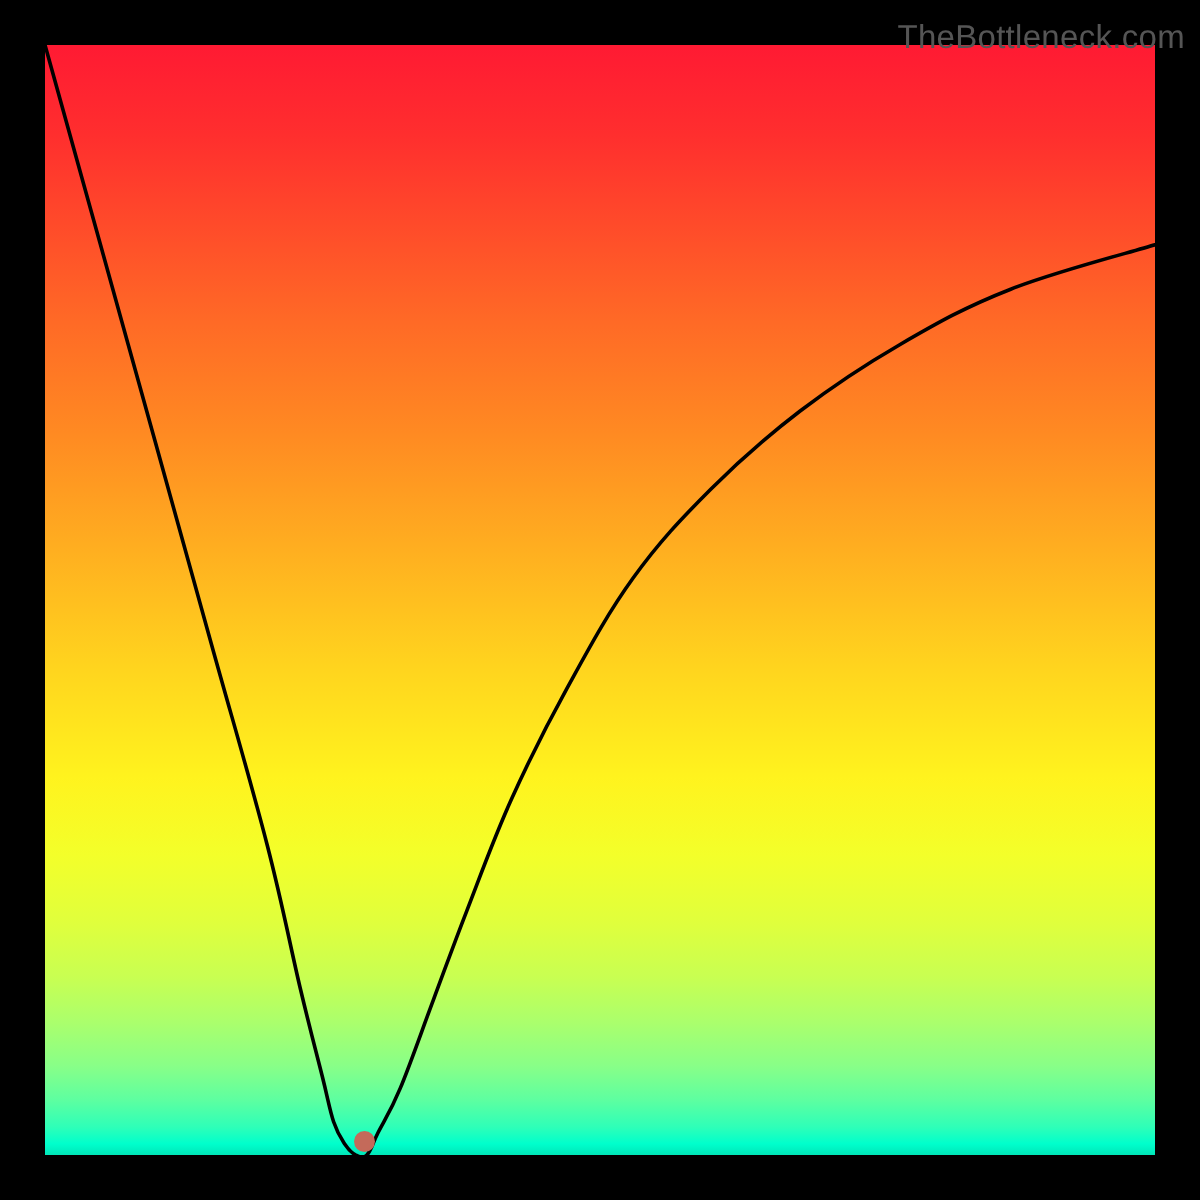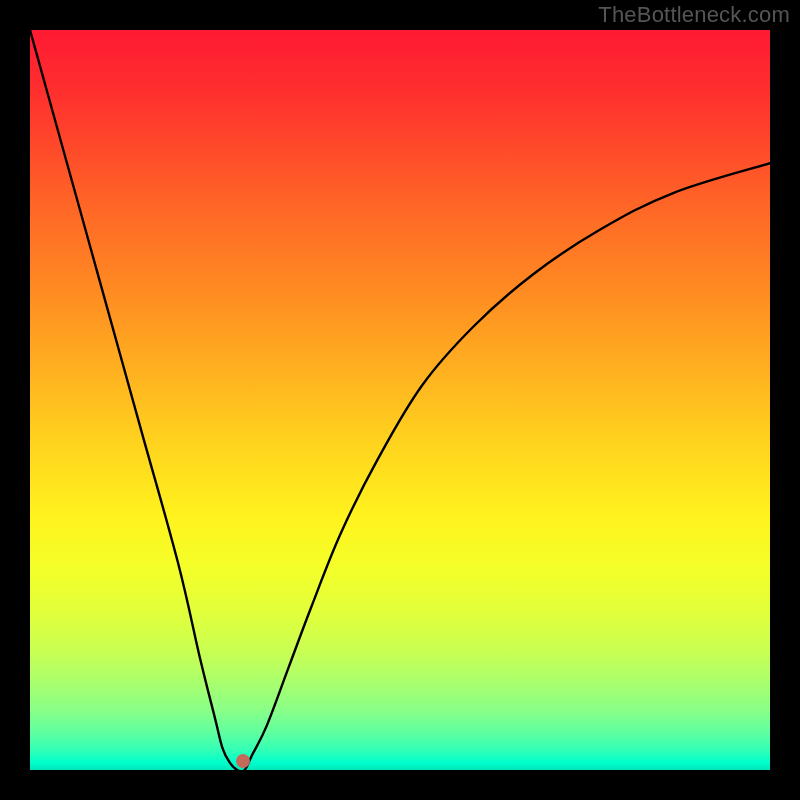--- a/index.html
+++ b/index.html
@@ -10,21 +10,21 @@
     position: relative;
   }
   .outer {
     width: 800px;
     height: 800px;
     background: #000;
     position: relative;
   }
   .watermark {
     position: absolute;
-    top: 2px;
+    top: 12px;
     right: 10px;
     color: #555;
     font-size: 22px;
     font-weight: 400;
     letter-spacing: 0.2px;
     z-index: 5;
     user-select: none;
   }
   .plot {
     position: absolute;

